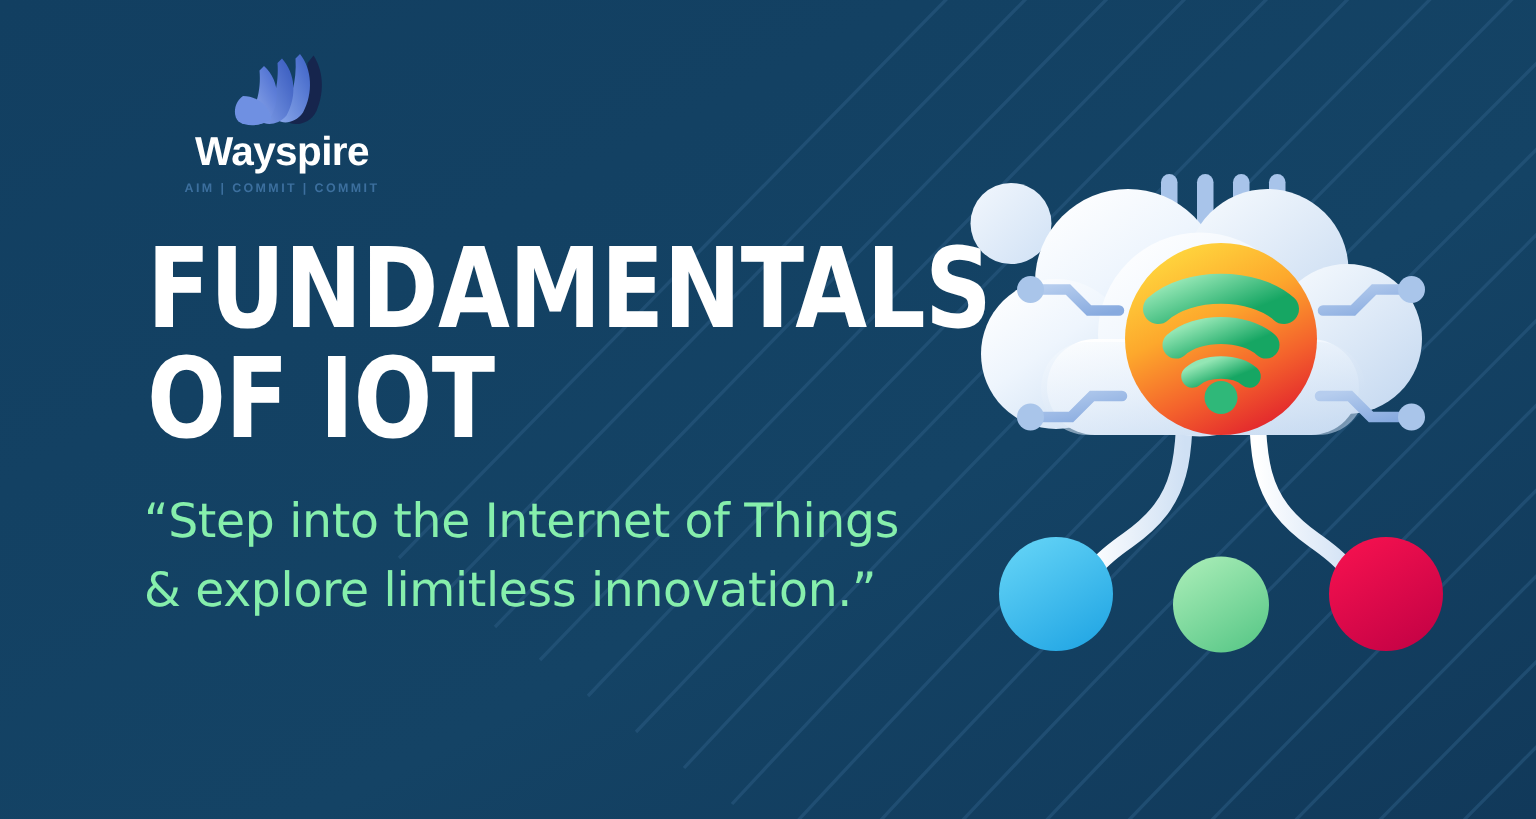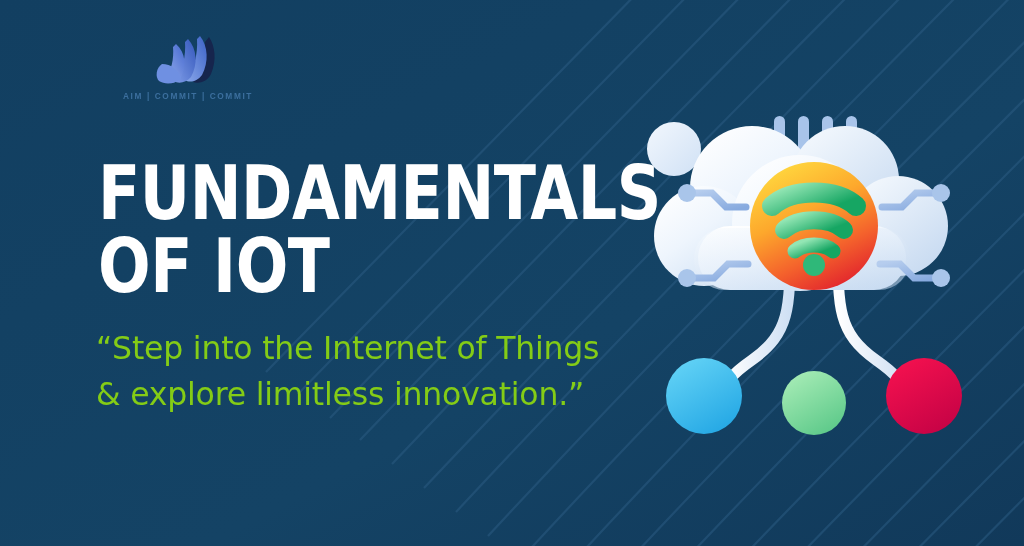--- a/index.html
+++ b/index.html
@@ -56,21 +56,21 @@
     letter-spacing:-0.5px;
     transform:scaleX(0.93);
     transform-origin:left top;
     text-transform:uppercase;
     white-space:pre-line;
   }
 
   
   .subtitle {
     position:absolute; left:96px; top:326px;
-    color:#84cc16;
+    color:#86efac;
     font-family:"DejaVu Sans","Liberation Sans", sans-serif;
     font-weight:400;
     font-size:31.5px;
     line-height:1.45;
     letter-spacing:-0.2px;
     white-space:pre-line;
     max-width:570px;
   }
 
   
@@ -140,20 +140,21 @@
       <path d="M56 3 C 62 12, 64 26, 58 40 C 54 48, 46 50, 40 48 C 48 38, 52 22, 52 8 Z" fill="#16254d"></path>
 
       <path d="M47 2 C 55 12, 56 28, 49 41 C 44 48, 36 49, 32 46 C 41 36, 45 20, 44 5 Z" fill="url(#wingA)"></path>
 
       <path d="M35 5 C 44 15, 45 30, 38 43 C 33 49, 25 50, 21 47 C 30 37, 33 21, 32 8 Z" fill="url(#wingB)"></path>
 
       <path d="M23 10 C 33 19, 34 33, 27 45 C 22 50, 14 50, 10 47 C 19 38, 21 24, 20 13 Z" fill="url(#wingC)"></path>
 
       <path d="M9 30 C 18 30, 26 36, 28 45 C 22 50, 12 51, 6 47 C 2 43, 3 34, 9 30 Z" fill="#6f90e2"></path>
     </svg>
+    <div class="logo-word">Wayspire</div>
     <div class="logo-tag">AIM | COMMIT | COMMIT</div>
   </div>
 
   <div class="headline">FUNDAMENTALS
 OF IOT</div>
 
   <div class="subtitle">“Step into the Internet of Things
 &amp; explore limitless innovation.”</div>
 
   <div class="illustration">

